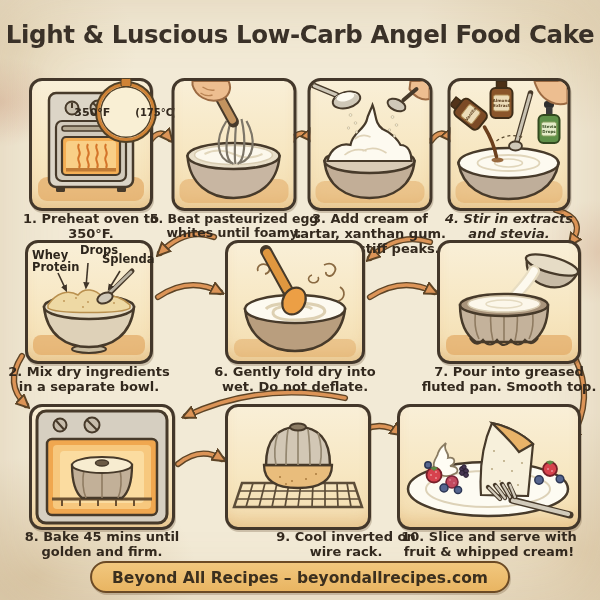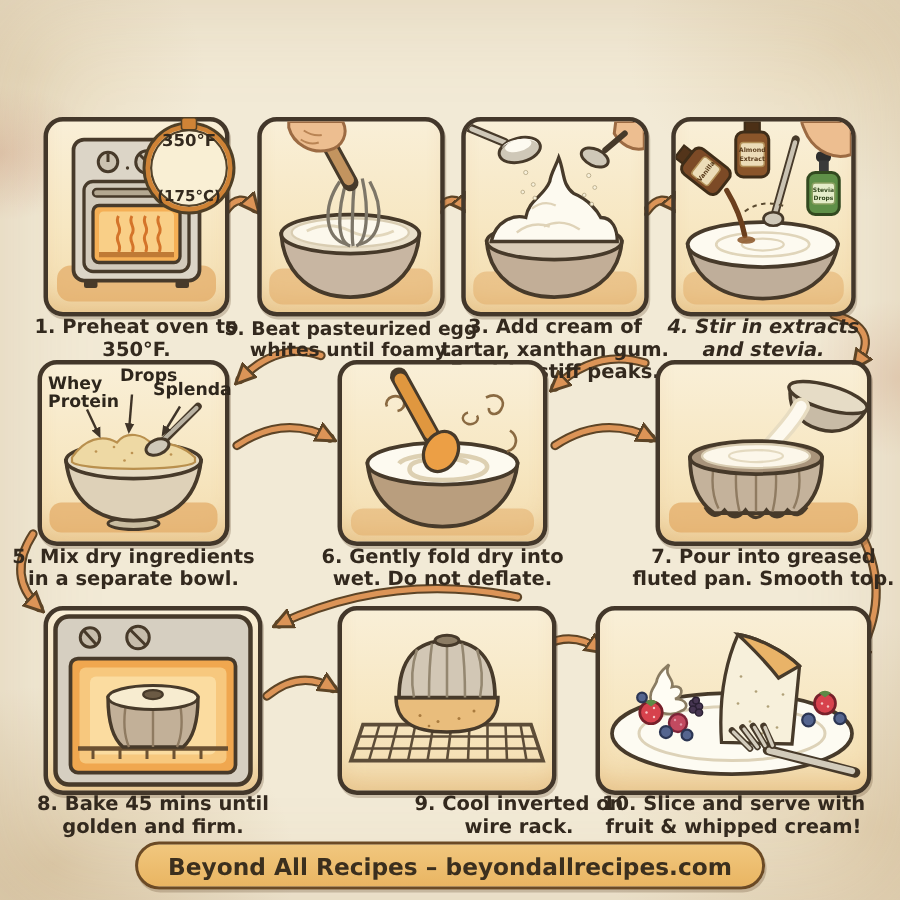--- a/index.html
+++ b/index.html
@@ -32,21 +32,21 @@
   }
   .panel > svg.illus{position:absolute;left:0;top:0;width:100%;height:100%;overflow:hidden;border-radius:10px;}
   .caption{
     position:absolute;left:0;width:100%;text-align:center;
     font-size:13px;line-height:1.14;font-weight:700;color:#33291e;
   }
   .badge{
     position:absolute;z-index:4;border-radius:50%;
     background:#f9efd4;border:3px solid #cf8336;
     box-shadow:0 0 0 2px #4f3f26, inset 0 0 0 1.5px #52422a;
-    display:flex;flex-direction:column;align-items:center;justify-content:center;
+    display:flex;flex-direction:row;align-items:center;justify-content:center;
     text-align:center;
     gap:25px;
   }
   .badge::before{
     content:"";position:absolute;top:-8px;left:50%;transform:translateX(-50%);
     width:9px;height:7px;background:#cf8336;border:1.5px solid #4f3f26;border-radius:2px;
   }
   .temp-badge{width:52px;height:52px;right:-5px;top:2px;}
   .temp-badge .l1{font-size:11px;font-weight:700;color:#33291e;}
   .temp-badge .l2{font-size:10px;font-weight:700;color:#33291e;margin-top:1px;}
@@ -62,20 +62,21 @@
     padding:6px 20px 4px;font-size:15.5px;font-weight:700;color:#3b2f1e;white-space:nowrap;
     box-shadow:1px 2px 0 rgba(90,65,35,.25);
   }
   svg text{font-family:"DejaVu Sans",sans-serif;font-weight:700;}
 </style>
 </head>
 <body>
 
 <div class="stage">
 
+  <div class="title">Light &amp; Luscious Low-Carb Angel Food Cake</div>
 
   <svg class="arrows" width="600" height="600" viewBox="0 0 600 600">
     <defs>
       <marker id="ah" viewBox="0 0 10 10" refX="6.5" refY="5" markerWidth="4.2" markerHeight="4.2" orient="auto">
         <path d="M0.5,0.8 L9.5,5 L0.5,9.2 Z" fill="#dc9457" stroke="#5d4426" stroke-width="1.4"></path>
       </marker>
     </defs>
     <g>
         <path class="ao" d="M150,141 Q160,127 170,139"></path>
         <path class="af" d="M150,141 Q160,127 170,139" marker-end="url(#ah)"></path>
@@ -277,21 +278,21 @@
         <line x1="80" y1="51" x2="103" y2="29" stroke="#b9b2a2" stroke-width="2.8" stroke-linecap="round"></line>
         <ellipse cx="77" cy="55" rx="8" ry="5" transform="rotate(-22 77 55)" fill="#cfc8b8" stroke="#473a2a" stroke-width="2"></ellipse>
         <path d="M30,30 L38,47" fill="none" stroke="#3f3428" stroke-width="1.6" marker-end="url(#ah2)"></path>
         <path d="M60,20 L58,44" fill="none" stroke="#3f3428" stroke-width="1.6" marker-end="url(#ah2)"></path>
         <path d="M92,28 L81,46" fill="none" stroke="#3f3428" stroke-width="1.6" marker-end="url(#ah2)"></path>
       </svg>
       <div class="ing-label" style="left:4px;top:7px;width:46px;">Whey Protein</div>
       <div class="ing-label" style="left:52px;top:2px;">Drops</div>
       <div class="ing-label" style="left:74px;top:11px;">Splenda</div>
     </div>
-    <div class="caption" style="top:125px;">5. Mix dry ingredients in a separate bowl.</div>
+    <div class="caption" style="top:125px;">2. Mix dry ingredients in a separate bowl.</div>
   </div>
 
   <div class="cell" style="left:205px;top:240px;width:180px;">
     <div class="panel" style="width:134px;height:118px;">
       <svg class="illus" viewBox="0 0 134 118">
         <rect x="6" y="96" width="122" height="18" rx="8" fill="#e2a964" opacity="0.5"></rect>
         <path d="M17,66 C20,94 42,108 67,108 C92,108 114,94 117,66 Z" fill="#b99e7e" stroke="#473a2a" stroke-width="2.5"></path>
         <ellipse cx="67" cy="66" rx="50" ry="14" fill="#fdfaf0" stroke="#473a2a" stroke-width="2.5"></ellipse>
         <path d="M38,66 C44,58 90,58 96,66 C100,72 88,77 67,77 C50,77 42,73 46,67 C50,62 80,61 84,66" fill="none" stroke="#ddd0b2" stroke-width="3"></path>
         <path d="M30,28 a6,5 0 1 1 7,3" fill="none" stroke="#8a6a42" stroke-width="1.8"></path>

